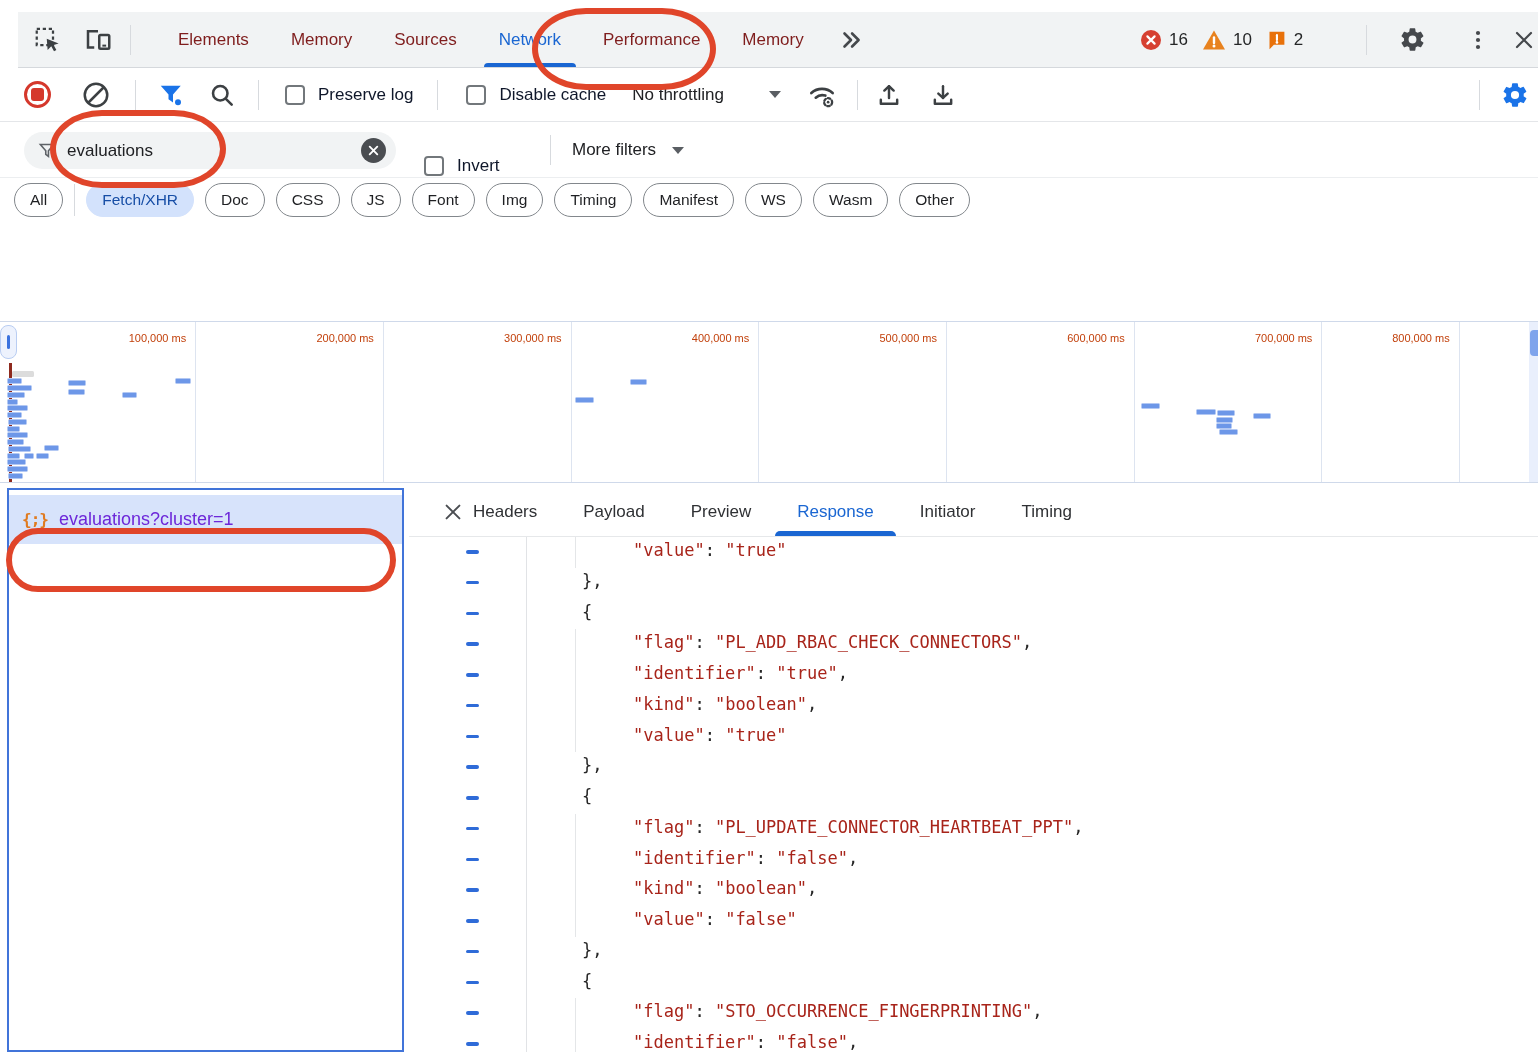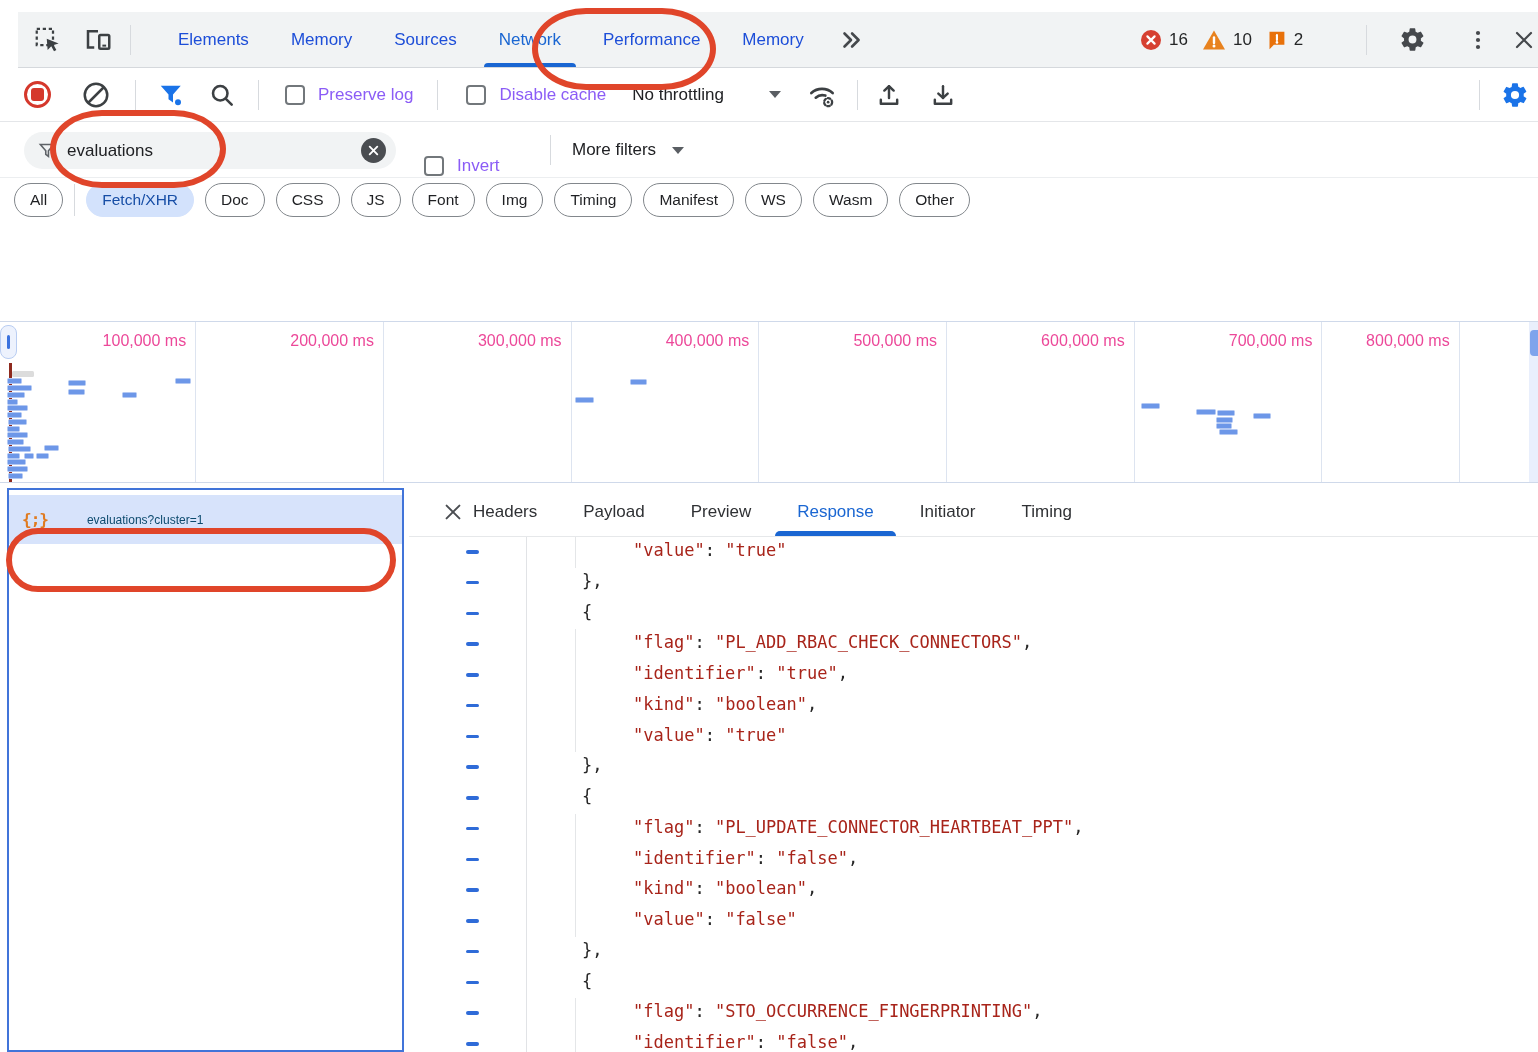--- a/index.html
+++ b/index.html
@@ -9,31 +9,31 @@
     font-family:"Liberation Sans", sans-serif; color:#202124; background:#fff;
   }
   .vdiv { width:1px; height:30px; background:#d7dade; }
   svg { display:block; }
 
   
   .tabbar { position:absolute; left:18px; right:0; top:12px; height:56px;
     background:#f1f3f4; border-bottom:1px solid #d5d8dc; display:flex; align-items:center; }
   .tabbar .icon-btn { display:flex; align-items:center; justify-content:center; width:44px; height:44px; cursor:pointer; }
   .main-tabs { display:flex; align-items:center; height:100%; margin-left:26px; }
-  .main-tab { position:relative; height:100%; display:flex; align-items:center; padding:0 21px; font-size:17px; color:#1d4ed8; cursor:pointer; white-space:nowrap; }
+  .main-tab { position:relative; height:100%; display:flex; align-items:center; padding:0 21px; font-size:17px; color:#7f1d1d; cursor:pointer; white-space:nowrap; }
   .main-tab.selected { color:#1a66d2; }
   .main-tab.selected::after { content:''; position:absolute; left:6px; right:6px; bottom:0; height:4px; background:#1a66d2; border-radius:4px 4px 0 0; }
   .badge-group { display:flex; align-items:center; gap:8px; font-size:17px; color:#252627; }
 
   
   .toolbar { position:absolute; left:0; right:0; top:68px; height:54px; background:#fff; border-bottom:1px solid #e4e6e9; }
   .toolbar-inner { position:absolute; inset:0; display:flex; align-items:center; }
   .rec-btn { width:27px; height:27px; border-radius:50%; border:3.5px solid #d5382c; position:relative; cursor:pointer; }
   .rec-btn::after { content:''; position:absolute; inset:4px; background:#d5382c; border-radius:3px; }
-  .check-item { display:flex; align-items:center; gap:13px; font-size:17px; color:#8b5cf6; cursor:pointer; }
+  .check-item { display:flex; align-items:center; gap:13px; font-size:17px; color:#0f172a; cursor:pointer; }
   .cb { width:20px; height:20px; border:2px solid #72777b; border-radius:4px; background:#fff; flex:0 0 auto; }
   .cb.checked { background:#1a73e8; border-color:#1a73e8; position:relative; }
   .cb.checked::after { content:''; position:absolute; left:6px; top:2px; width:5px; height:10px;
     border:solid #fff; border-width:0 2.5px 2.5px 0; transform:rotate(45deg); }
   .caret-down { width:0; height:0; border-left:6px solid transparent; border-right:6px solid transparent; border-top:7.5px solid #5a5e63; }
 
   
   .filterrow { position:absolute; left:0; right:0; top:122px; height:56px; background:#fff; border-bottom:1px solid #eceef0; }
   .filter-pill { position:absolute; left:24px; top:10px; width:372px; height:37px; background:#f1f3f4;
     border-radius:19px; display:flex; align-items:center; padding:0 10px 0 14px; }
@@ -49,39 +49,39 @@
   .pill.selected { background:#d3e2fc; border-color:#d3e2fc; color:#174ea6; }
   .pill-div { width:1px; height:32px; background:#d7dade; }
 
   
   .optionsrow { position:absolute; left:0; right:0; top:222px; height:99px; background:#fff; }
 
   
   .overview { position:absolute; left:0; right:0; top:321px; height:162px; background:#fff;
     border-top:1px solid #cfd9ea; border-bottom:1px solid #cfd9ea; }
   .ov-cell { position:absolute; top:0; height:100%; border-right:1px solid #dde4f0; }
-  .ov-label { position:absolute; top:10px; right:9px; font-size:16px; color:#ec4899; white-space:nowrap; }
+  .ov-label { position:absolute; top:10px; right:9px; font-size:11px; color:#c2410c; white-space:nowrap; }
   .ov-bar { position:absolute; height:6px; background:#6d97e8; border:1px solid #b3c8f3; border-radius:1.5px; }
   .ov-handle-l { position:absolute; left:0; top:3px; width:17px; height:34px; background:#edf2fd;
     border:1px solid #b9cdf2; border-radius:8px; }
   .ov-handle-l::after { content:''; position:absolute; left:6px; top:9px; width:3px; height:14px; background:#3b72de; border-radius:2px; }
   .ov-right-strip { position:absolute; right:0; top:0; width:9px; height:100%; background:#e9effc; }
   .ov-handle-r { position:absolute; right:0; top:8px; width:8px; height:26px; background:#7fa4ec; border-radius:4px 0 0 4px; }
   .ov-marker { position:absolute; width:2.5px; background:#8e2a1e; }
   .ov-graybar { position:absolute; height:6px; background:#dcdcdc; border-radius:1.5px; }
 
   
   .req-panel { position:absolute; left:7px; top:488px; width:397px; bottom:0; background:#fff;
     border:2px solid #4174d9; }
   .req-header { height:43px; display:flex; align-items:center; padding-left:13px; font-size:17px;
     color:#202124; border-bottom:1px solid #e0e0e0; background:#fff; }
   .req-row { margin-top:5px; height:49px; display:flex; align-items:center; padding-left:13px; gap:11px;
     background:#d7e3fb; cursor:pointer; }
   .json-icon { font-family:"DejaVu Sans Mono", monospace; font-weight:bold; font-size:16px; color:#e07b20; letter-spacing:-1px; }
-  .req-name { font-size:12px; color:#0c4a6e;margin-left:28px; }
+  .req-name { font-size:18px; color:#6d28d9; }
 
   
   .detail { position:absolute; left:409px; top:488px; right:0; bottom:0; background:#fff; }
   .detail-tabs { position:absolute; left:0; right:0; top:0; height:49px; border-bottom:1px solid #e6e8ea;
     display:flex; align-items:center; }
   .detail-close { margin-left:24px; width:40px; height:40px; display:flex; align-items:center; justify-content:center; cursor:pointer; }
   .dtabs { display:flex; align-items:center; gap:46px; height:100%; }
   .dtab { position:relative; height:100%; display:flex; align-items:center; font-size:17px; color:#2f3134; cursor:pointer; white-space:nowrap; }
   .dtab.selected { color:#1a66d2; }
   .dtab.selected::after { content:''; position:absolute; left:-22px; right:-22px; bottom:0; height:5px;

